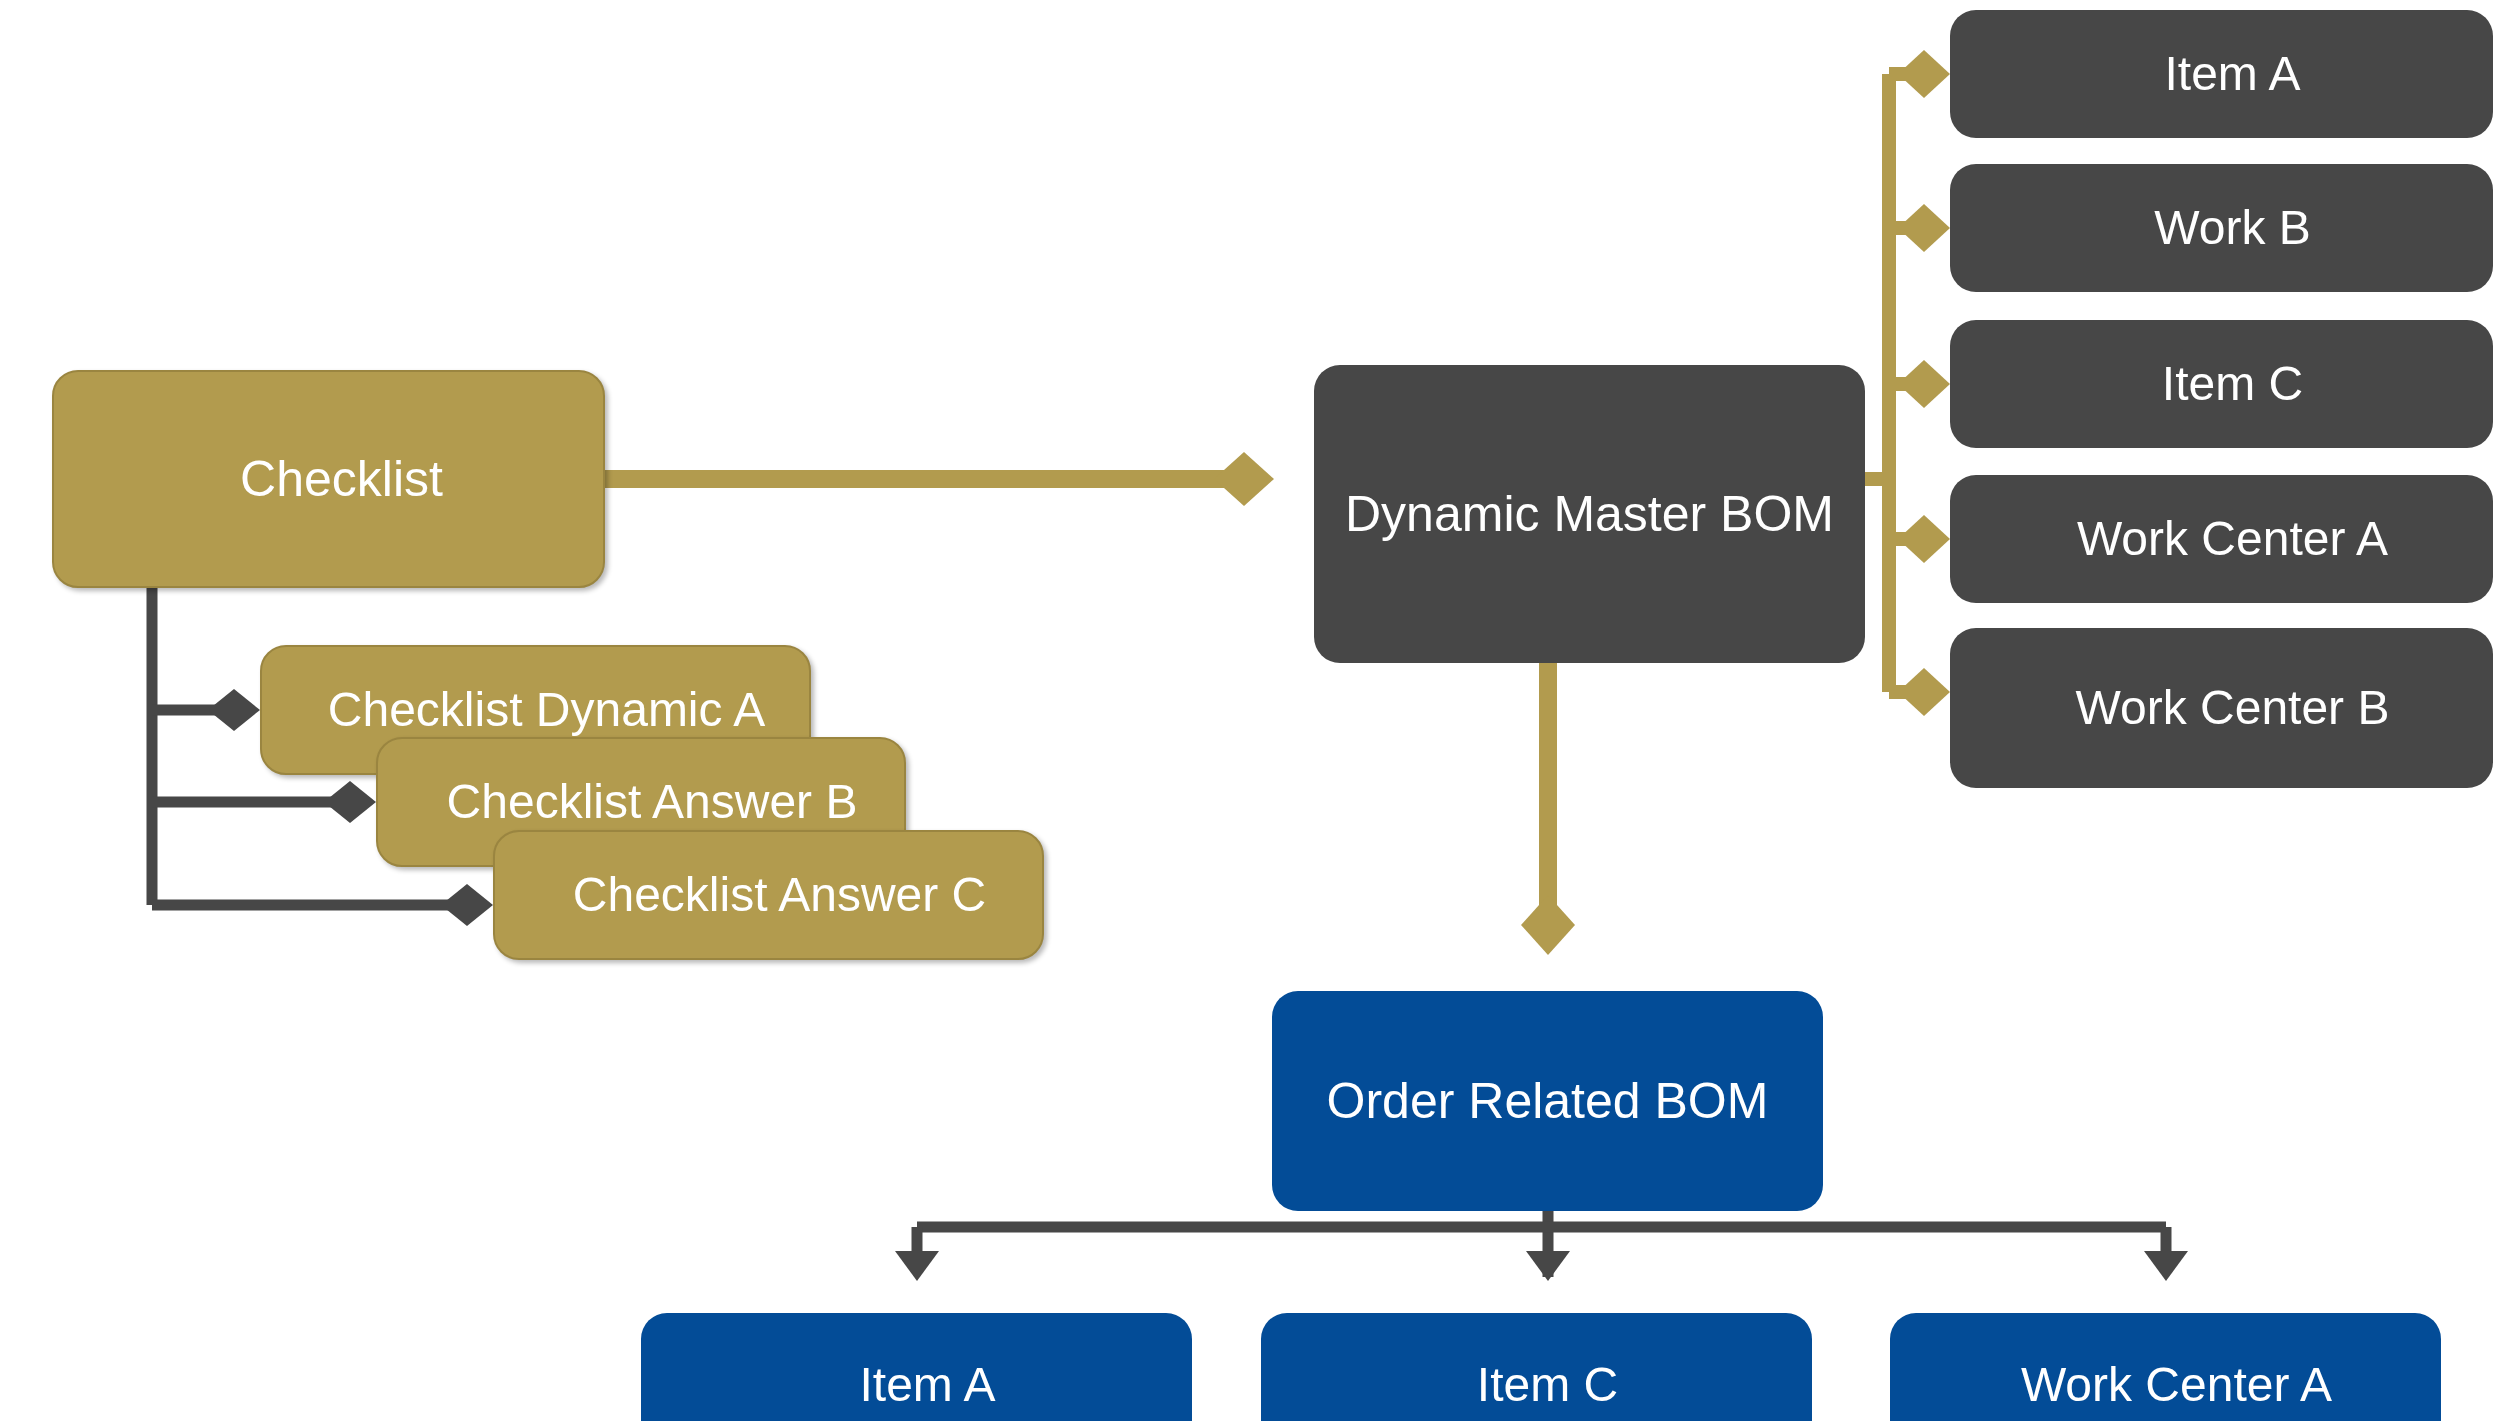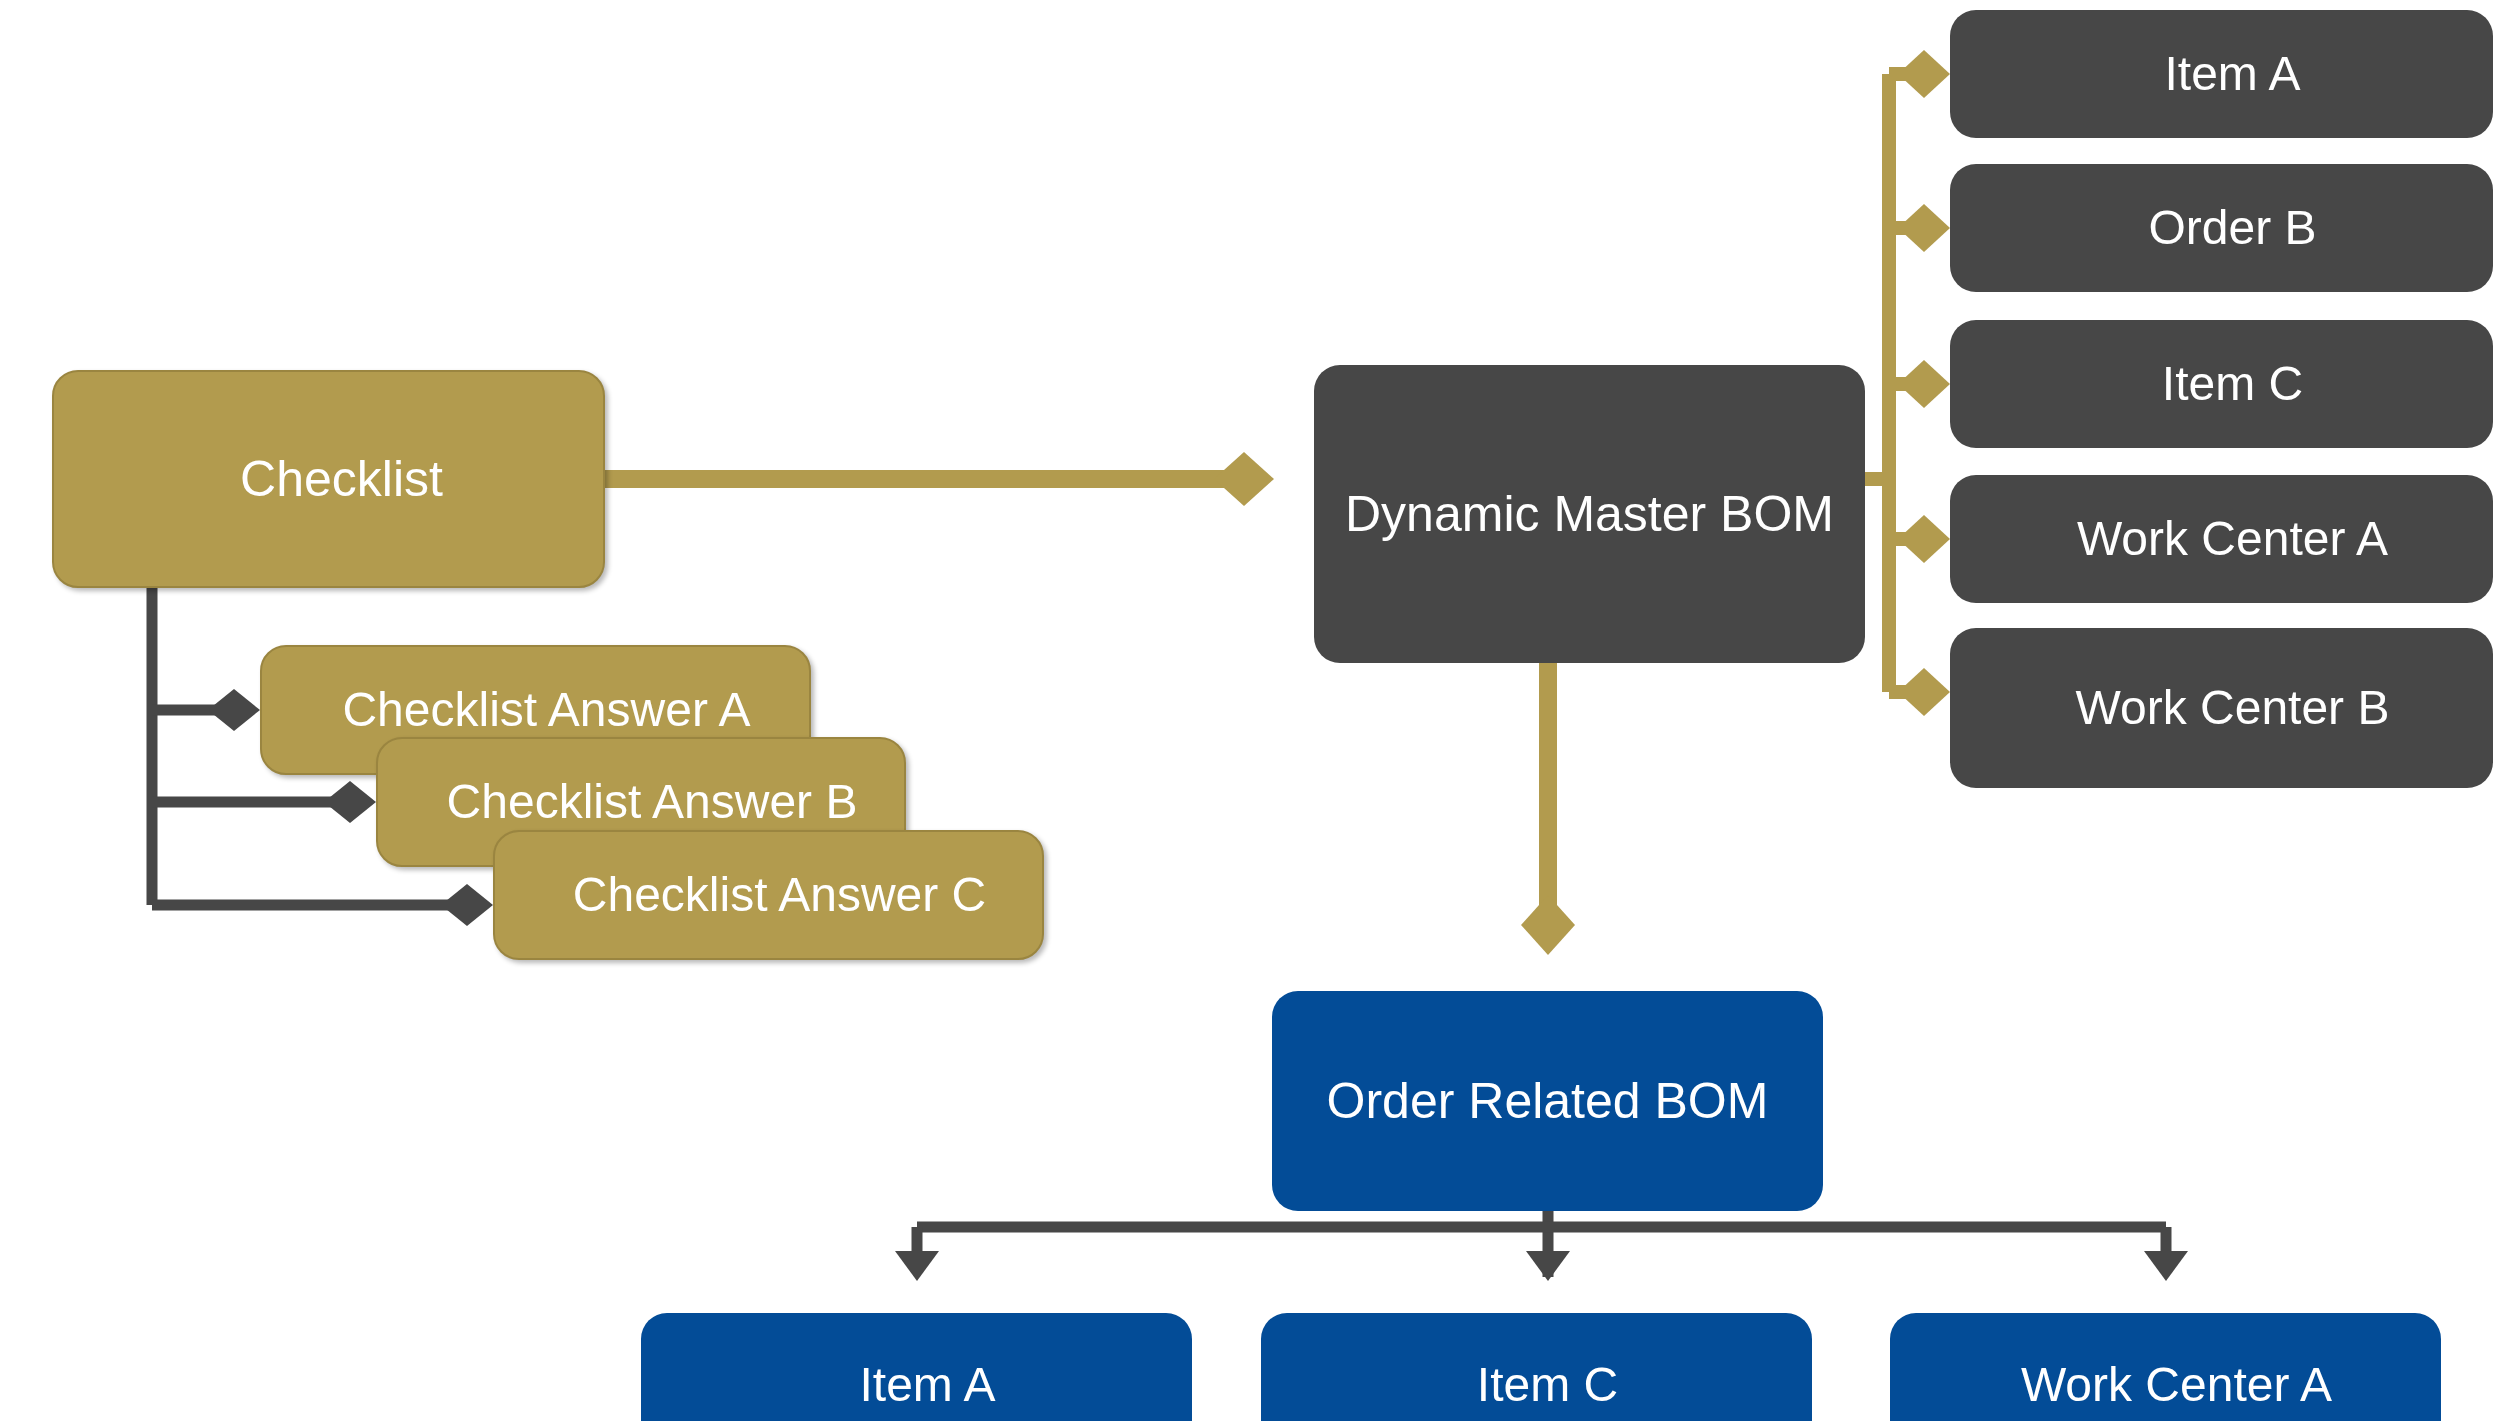--- a/index.html
+++ b/index.html
@@ -104,41 +104,41 @@
       <path d="M 1548 1281 L 1526 1251 L 1570 1251 Z" fill="#474747"></path>
       <path d="M 2166 1281 L 2144 1251 L 2188 1251 Z" fill="#474747"></path>
     </g>
   </svg>
 
   <div class="node node-gold t-50" style="left:52px; top:370px; width:553px; height:218px;padding-left:26px;">
     <span>Checklist</span>
   </div>
 
   <div class="node node-gold t-48" style="left:260px; top:645px; width:551px; height:130px; z-index:3;">
-    <span>Checklist Answer A</span>
+    <span>Checklist Dynamic A</span>
   </div>
 
   <div class="node node-gold t-48" style="left:376px; top:737px; width:530px; height:130px; z-index:4;">
     <span>Checklist Answer B</span>
   </div>
 
   <div class="node node-gold t-48" style="left:493px; top:830px; width:551px; height:130px; z-index:5;">
     <span>Checklist Answer C</span>
   </div>
 
   <div class="node node-dark t-50" style="left:1274px; top:365px; width:551px; height:298px;margin-left:40px;">
     <span>Dynamic Master BOM</span>
   </div>
 
   <div class="node node-dark t-48" style="left:1950px; top:10px; width:543px; height:128px;">
     <span>Item A</span>
   </div>
 
   <div class="node node-dark t-48" style="left:1950px; top:164px; width:543px; height:128px;">
-    <span>Order B</span>
+    <span>Work B</span>
   </div>
 
   <div class="node node-dark t-48" style="left:1950px; top:320px; width:543px; height:128px;">
     <span>Item C</span>
   </div>
 
   <div class="node node-dark t-48" style="left:1950px; top:475px; width:543px; height:128px;">
     <span>Work Center A</span>
   </div>
 

